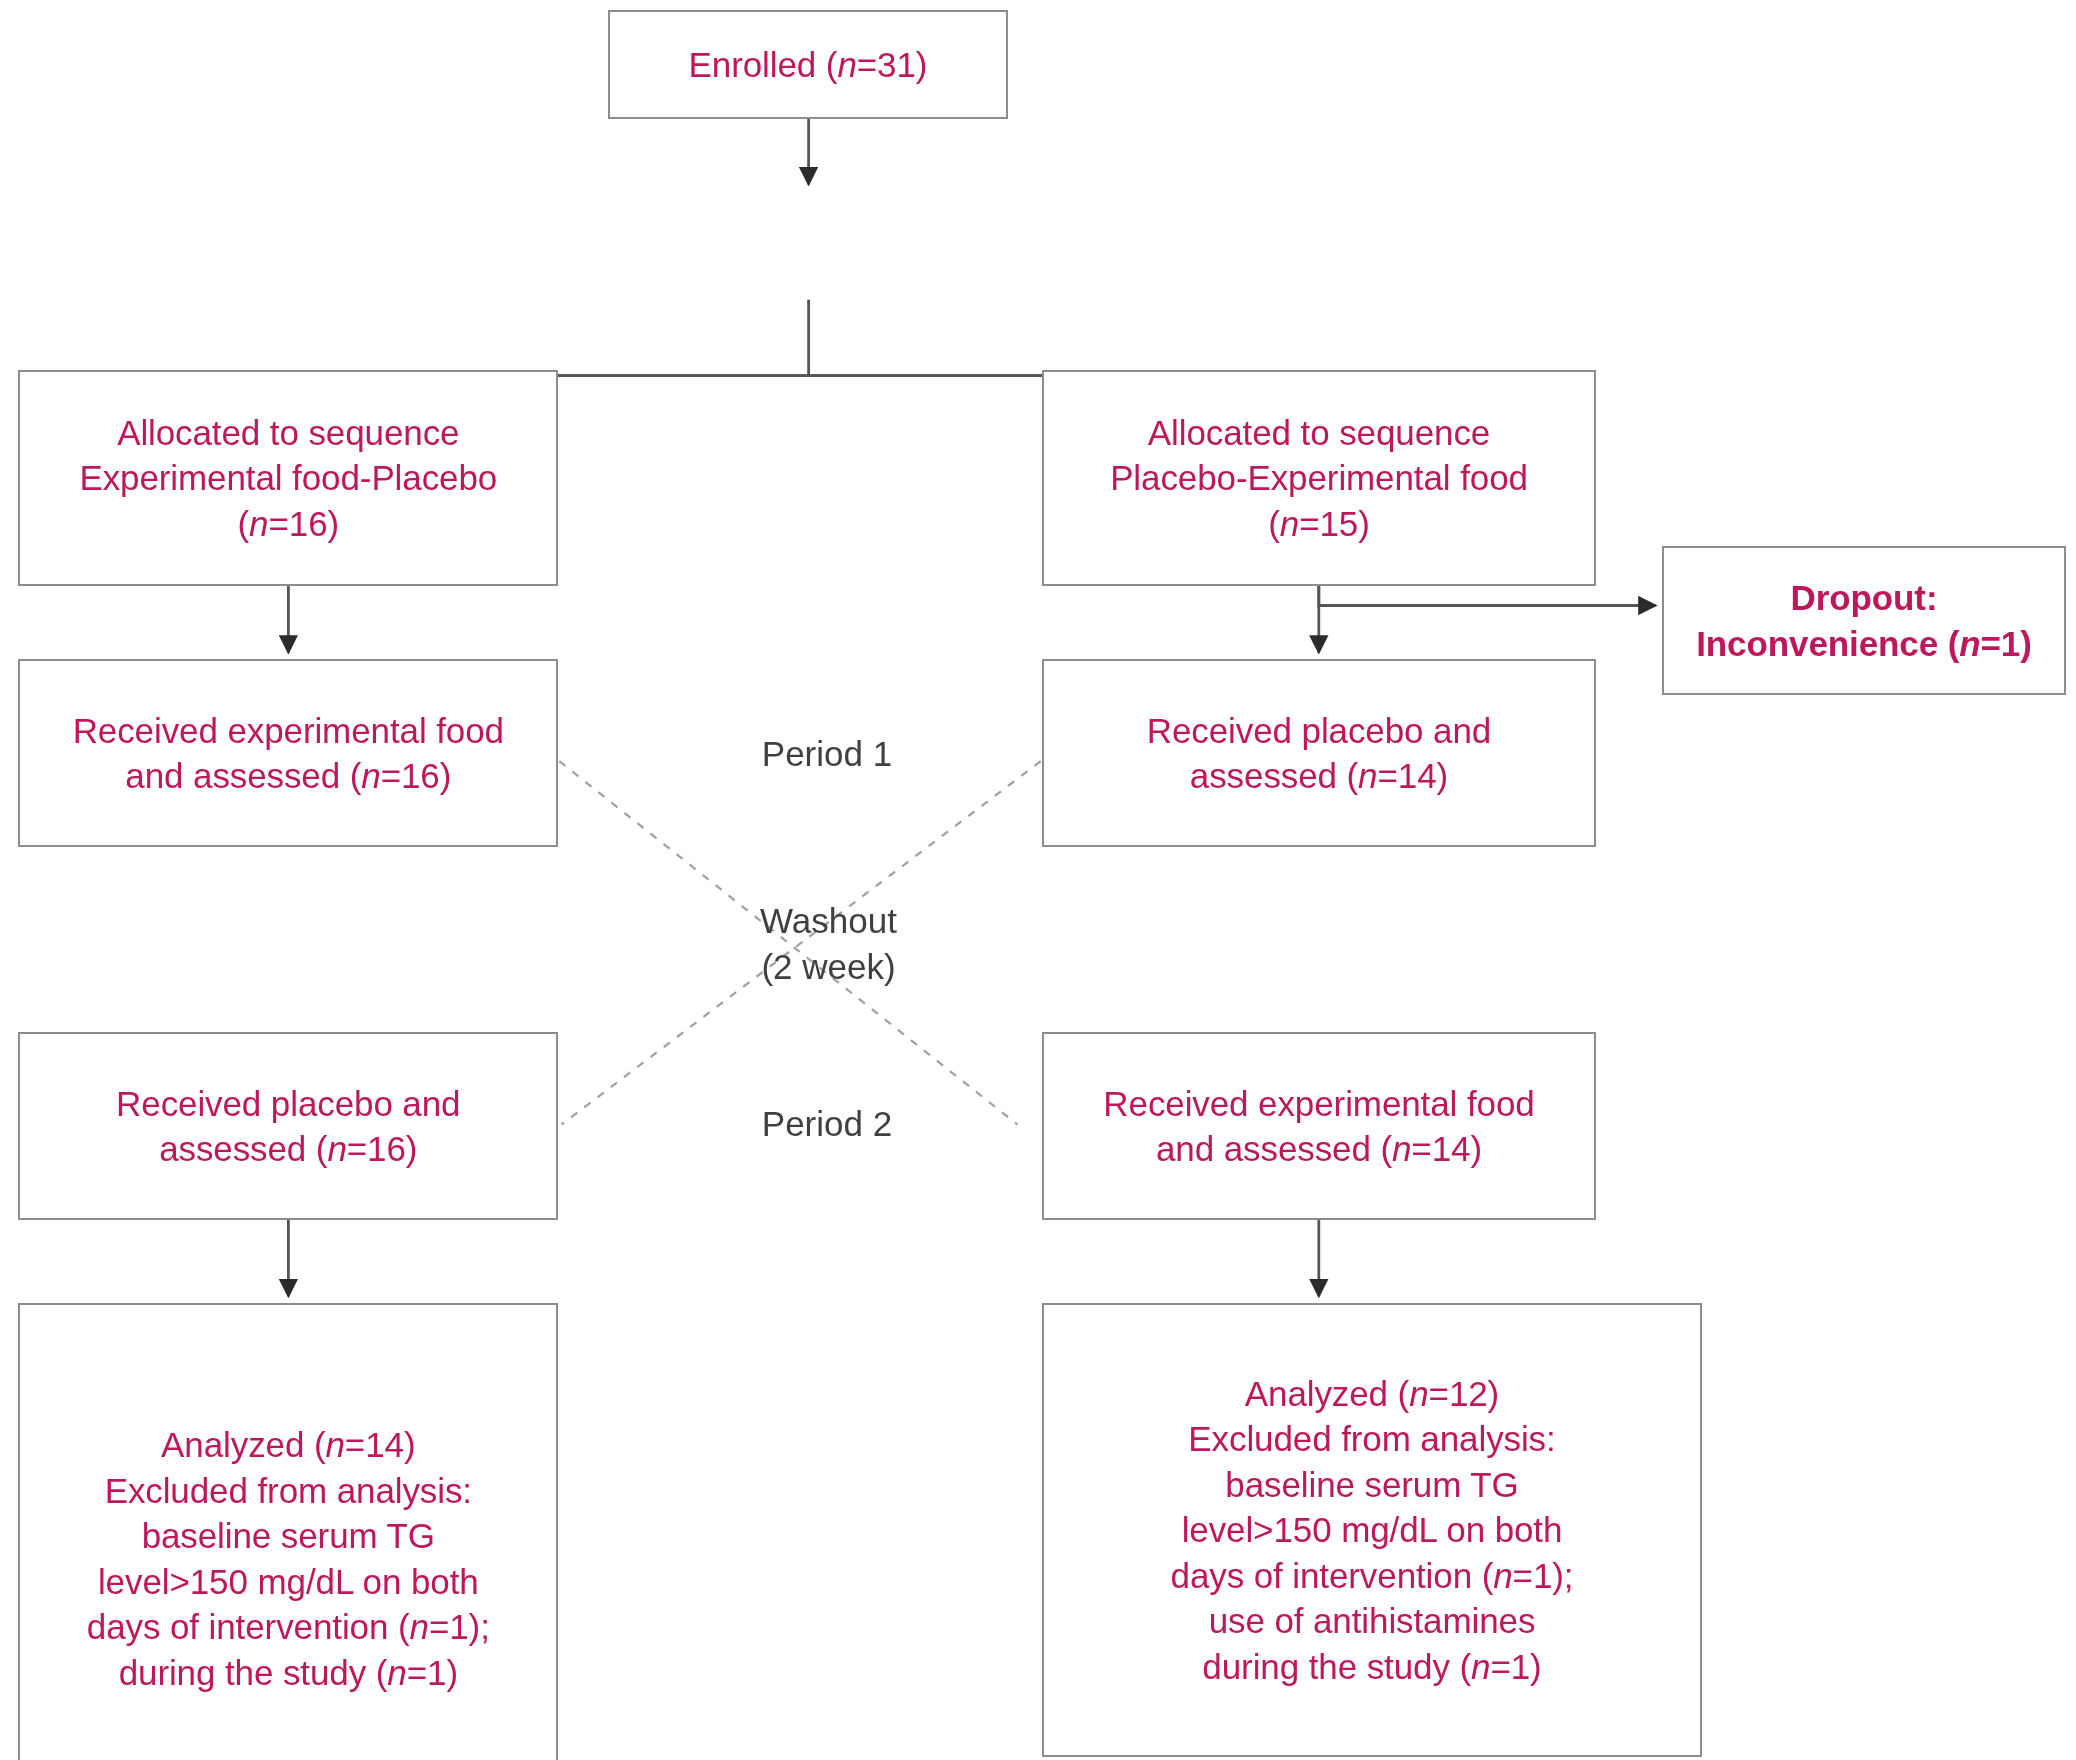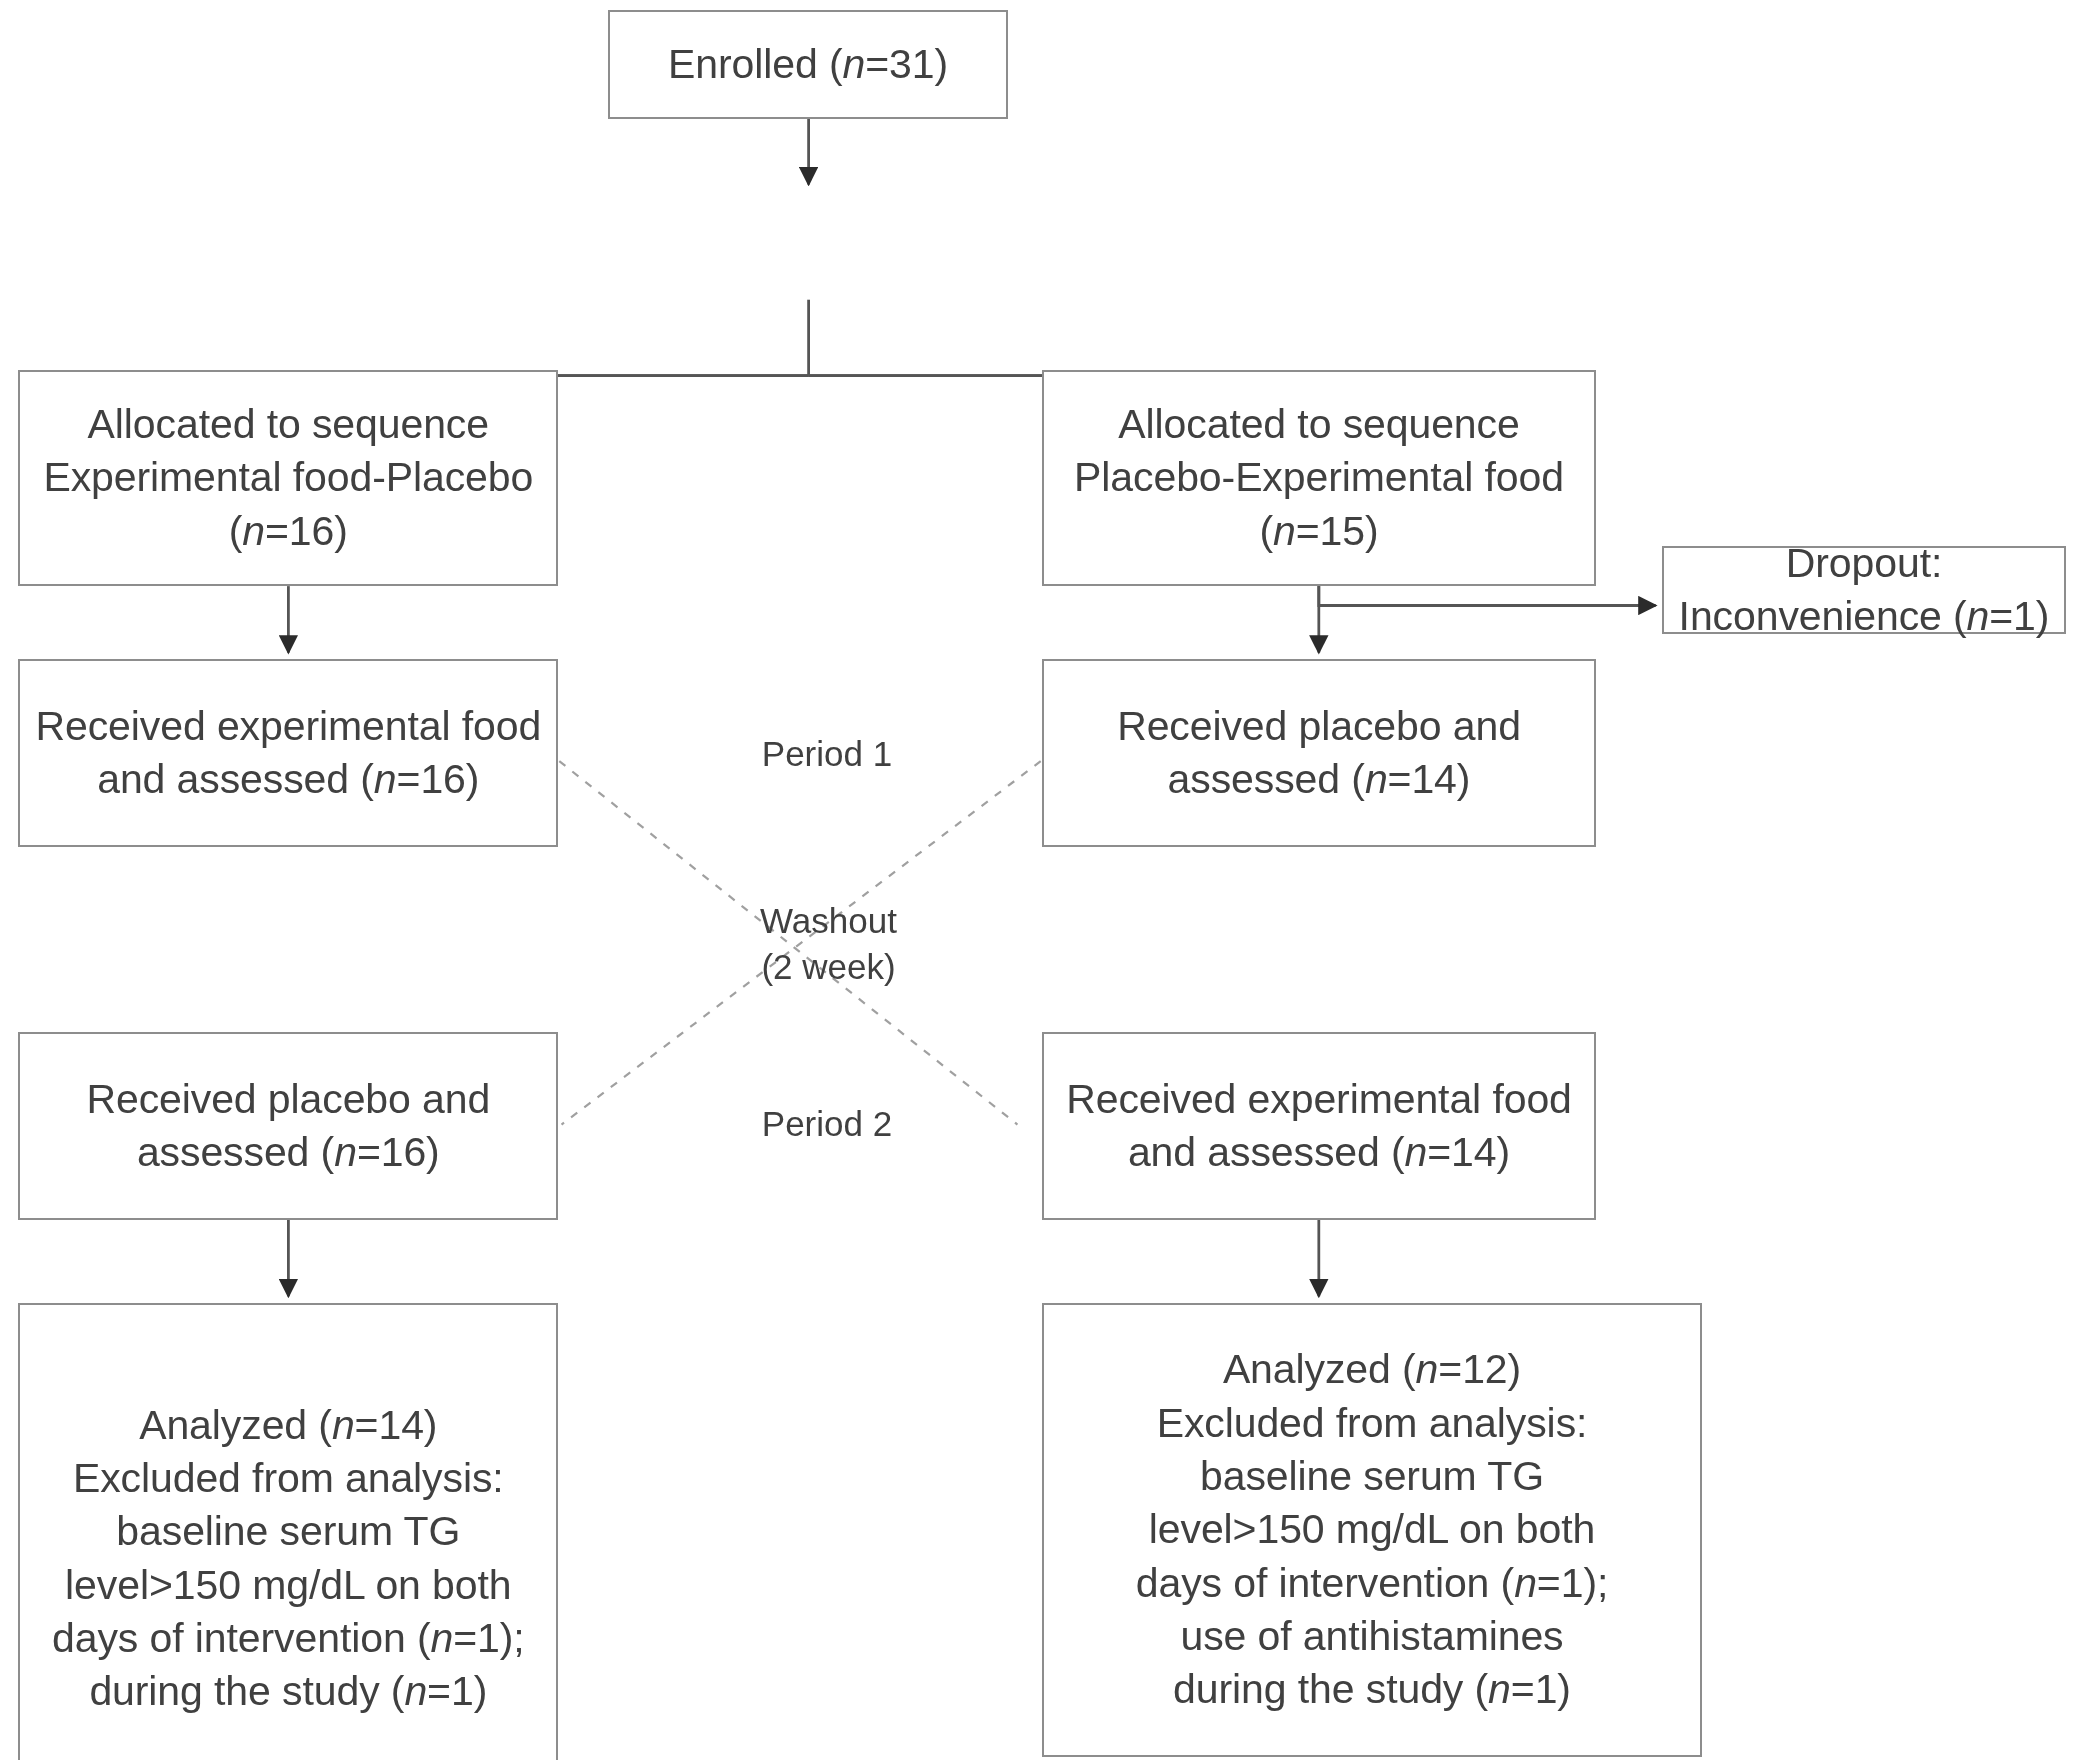--- a/index.html
+++ b/index.html
@@ -26,43 +26,43 @@
   .node {
     position: absolute;
     box-sizing: border-box;
     border: 2.2px solid #8d8d8d;
     background: #ffffff;
     display: flex;
     flex-direction: column;
     align-items: center;
     justify-content: center;
     text-align: center;
-    color: #404040;
-    font-size: 41px;
+    color: #be185d;
+    font-size: 35px;
     line-height: 1.30;
     letter-spacing: -0.1px;
   }
   .node .ln { display: block; white-space: nowrap; }
   .label {
     position: absolute;
     color: #404040;
     font-size: 35px;
     line-height: 1.30;
     text-align: center;
     white-space: nowrap;
   }
   .label .ln { display: block; }
   em.nit { font-style: italic; }
 
   
   #node-enrolled      { left: 608px; top: 10px;   width: 400px;  height: 109px; }
   #node-randomized    { left: 608px; top: 191px;  width: 400px;  height: 109px; }
   #node-alloc-left    { left: 18.3px;   top: 370px;  width: 540px;  height: 216px; }
   #node-alloc-right   { left: 1042px; top: 370px;  width: 554px; height: 216px; }
-  #node-dropout       { left: 1662px; top: 546px;  width: 404px;  height: 88px; }
+  #node-dropout       { left: 1662px; top: 546px;  width: 404px;  height: 149px; font-weight: bold; }
   #node-p1-left       { left: 18.3px;   top: 659px; width: 540px;  height: 188px; }
   #node-p1-right      { left: 1042px; top: 659px; width: 554px; height: 188px; }
   #node-p2-left       { left: 18.3px;   top: 1032px; width: 540px;  height: 188px; }
   #node-p2-right      { left: 1042px; top: 1032px; width: 554px; height: 188px; }
   #node-analyzed-left { left: 18.3px;   top: 1303px; width: 540px;  height: 511px; }
   #node-analyzed-right{ left: 1042px; top: 1303px; width: 660px; height: 454px; }
 
   
   #label-period1 { left: 716px; top: 731px; width: 222px; }
   #label-washout { left: 704px; top: 898px; width: 249px; }

